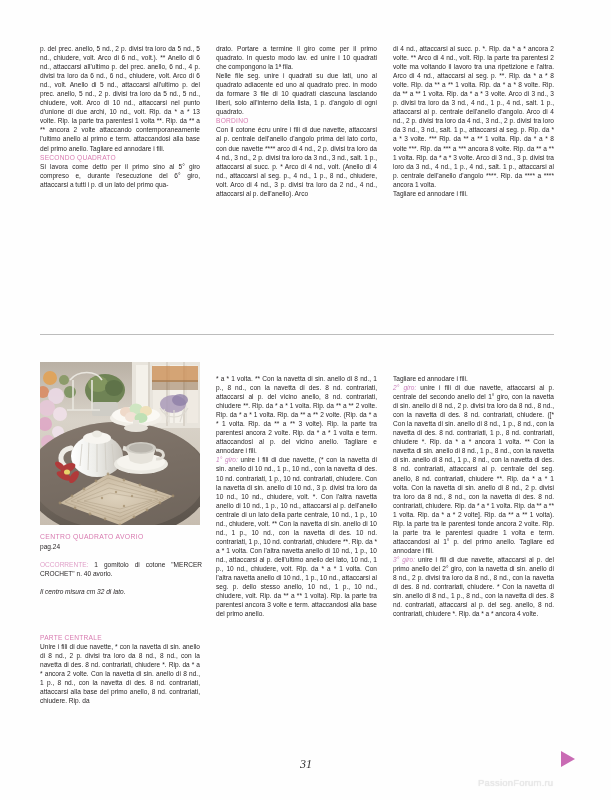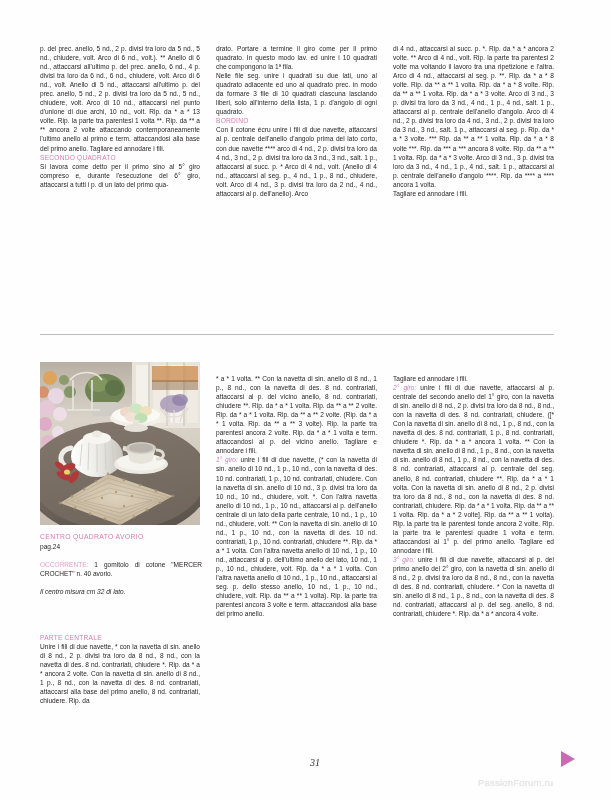--- a/index.html
+++ b/index.html
@@ -75,23 +75,22 @@
     color:#d87ab0;font-size:6.8px;letter-spacing:0.35px;
     margin:0 0 0.5px 0;text-align:left;
   }
   .cap-page{margin:0 0 9px 0;text-align:left;}
   .cap-occ{margin:0 0 9px 0;}
   .cap-size{margin:0;font-style:italic;text-align:left;}
 
   
   #pagenum{
     position:absolute;left:300px;top:757px;
-    font-size:10px;font-style:italic;color:#333;
+    font-size:12px;font-style:italic;color:#333;
     font-family:"Liberation Serif", serif;
-    margin-left:10px;
   }
   
   #watermark{
     position:absolute;left:478px;top:777px;
     font-size:9.5px;letter-spacing:0.2px;
     color:#e9e9e9;
     text-shadow:0 0 1px #d8d8d8;
     font-family:"Liberation Sans", sans-serif;
   }
   

